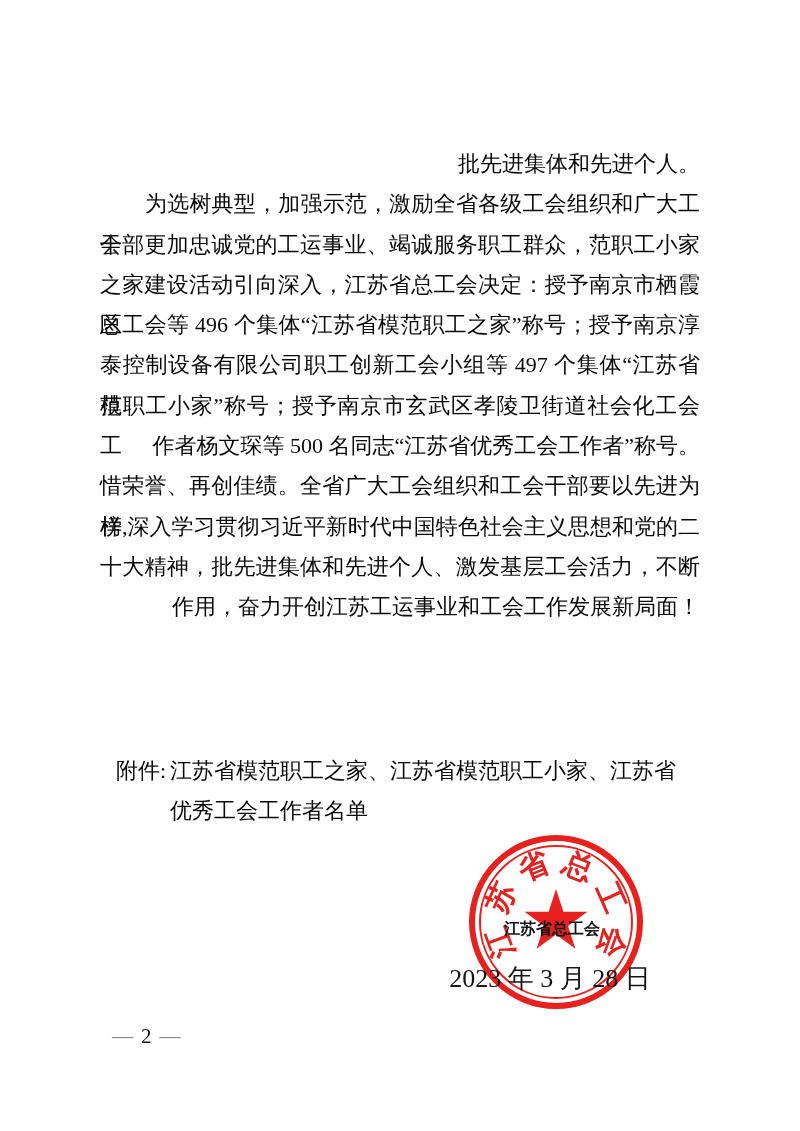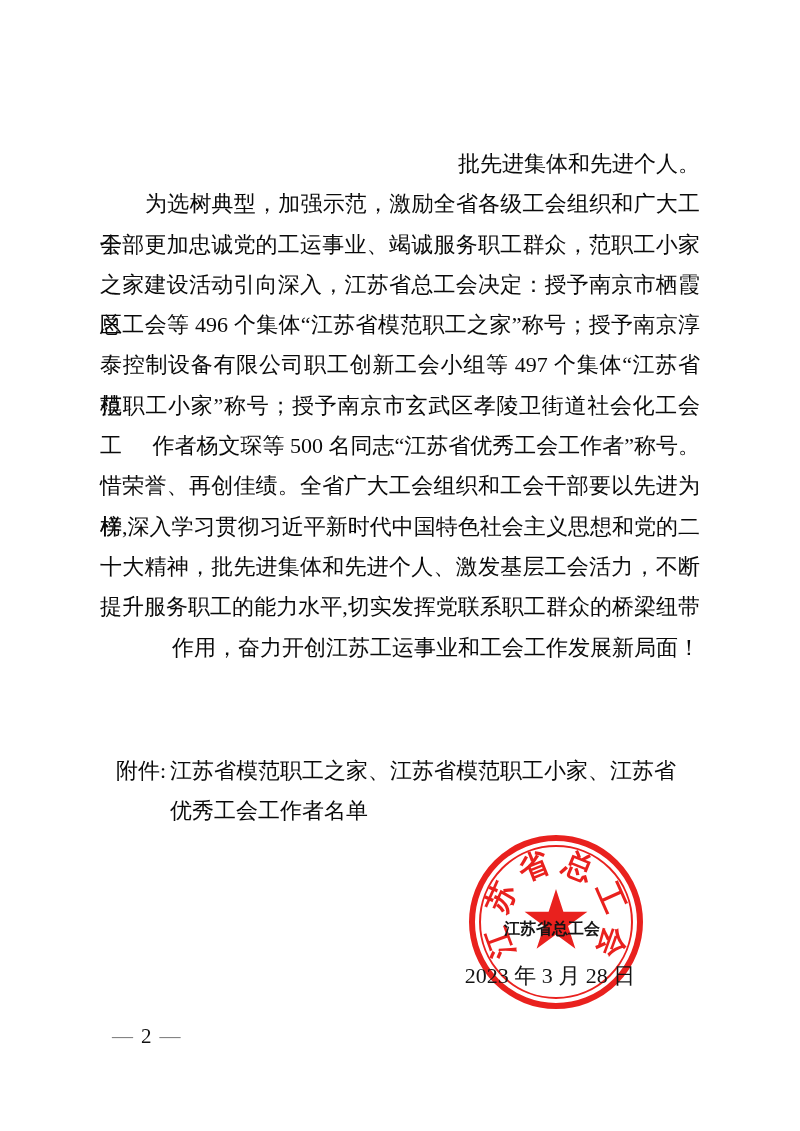--- a/index.html
+++ b/index.html
@@ -69,21 +69,21 @@
     color: #141414;
     z-index: 3;
     font-weight: bold;
   }
   .date-line {
     position: absolute;
     left: 440px;
     top: 961px;
     width: 220px;
     text-align: center;
-    font-size: 22px;
+    font-size: 26px;
     color: #141414;
     z-index: 3;
   }
   .page-number {
     position: absolute;
     left: 112px;
     top: 1024px;
     font-size: 21px;
     line-height: 24px;
     white-space: nowrap;
@@ -101,21 +101,20 @@
     <div class="bline indent">为选树典型，加强示范，激励全省各级工会组织和广大工会</div>
     <div class="bline">干部更加忠诚党的工运事业、竭诚服务职工群众，范职工小家</div>
     <div class="bline">之家建设活动引向深入，江苏省总工会决定：授予南京市栖霞区</div>
     <div class="bline">总工会等 496 个集体“江苏省模范职工之家”称号；授予南京淳</div>
     <div class="bline">泰控制设备有限公司职工创新工会小组等 497 个集体“江苏省模</div>
     <div class="bline">范职工小家”称号；授予南京市玄武区孝陵卫街道社会化工会工</div>
     <div class="bline end">作者杨文琛等 500 名同志“江苏省优秀工会工作者”称号。</div>
     <div class="bline">惜荣誉、再创佳绩。全省广大工会组织和工会干部要以先进为榜</div>
     <div class="bline">样,深入学习贯彻习近平新时代中国特色社会主义思想和党的二</div>
     <div class="bline">十大精神，批先进集体和先进个人、激发基层工会活力，不断</div>
-    <div class="bline">提升服务职工的能力水平,切实发挥党联系职工群众的桥梁纽带</div>
     <div class="bline end">作用，奋力开创江苏工运事业和工会工作发展新局面！</div>
   </div>
 
   <div class="attachment">
     <span class="att-label">附件:</span>
     <div class="att-content">
       <div class="aline">江苏省模范职工之家、江苏省模范职工小家、江苏省</div>
       <div class="aline">优秀工会工作者名单</div>
     </div>
   </div>

